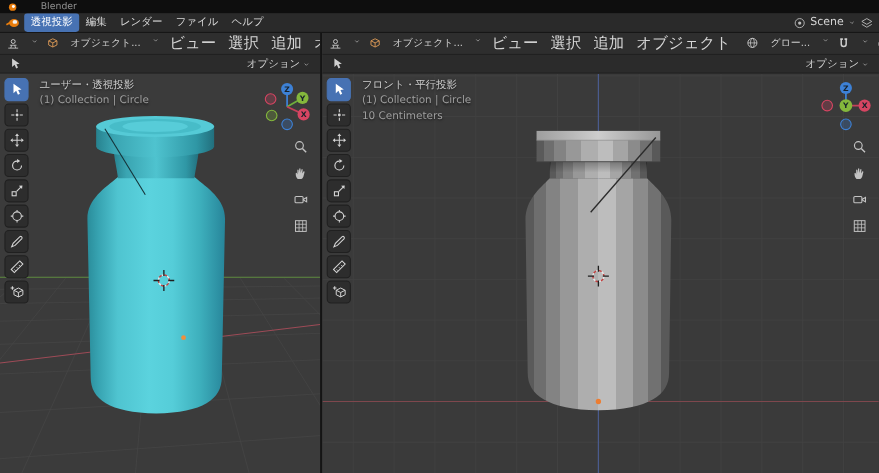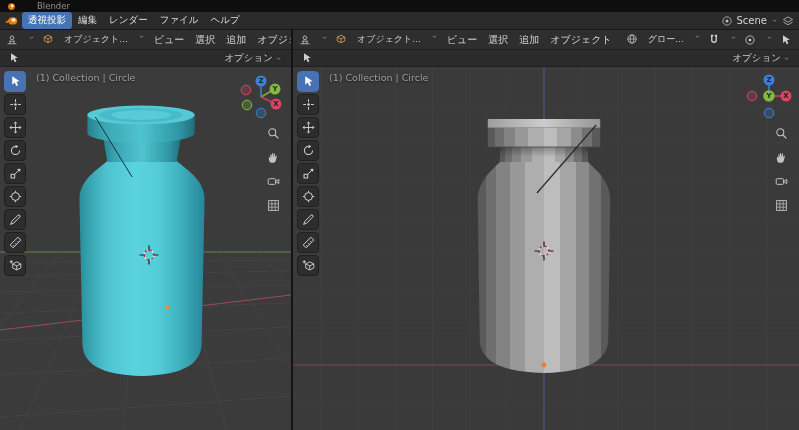--- a/index.html
+++ b/index.html
@@ -22,21 +22,21 @@
   .tab.active{background:#3f3f3f;color:#efefef;border-radius:5px 5px 0 0}
   .menubar-right{margin-left:auto;display:flex;align-items:center;gap:4px;flex-shrink:0;padding-left:6px}
   .scene-widget{display:flex;align-items:center;gap:3px;font-size:10px;color:#d5d5d5}
   
   .workspace{display:flex;height:400px}
   .viewport{display:flex;flex-direction:column;overflow:hidden;background:#3b3b3b}
   .vp-left{width:293px;border-right:2px solid #141414;flex-shrink:0}
   .vp-right{flex:1}
   .vp-header{height:20px;background:#2e2e2e;border-bottom:1px solid #202020;display:flex;align-items:center;padding:0 3px;gap:1px;overflow:hidden;flex-shrink:0;white-space:nowrap}
   .hbtn{display:inline-flex;align-items:flex-start;gap:10px;padding:2px 3px;border-radius:3px;flex-shrink:0;color:#cfcfcf;font-size:9px}
-  .vp-menu{padding:14px 5px;font-size:10px;color:#d6d6d6;flex-shrink:0}
+  .vp-menu{padding:14px 5px;font-size:14px;color:#d6d6d6;flex-shrink:0}
   .spacer{flex:1;min-width:4px}
   .shade-btn{width:15px;height:15px;display:inline-flex;align-items:center;justify-content:center;border-radius:2px;flex-shrink:0}
   .vp-tools{height:17px;background:#2b2b2b;border-bottom:1px solid #202020;display:flex;align-items:center;padding:0 5px;flex-shrink:0}
   .options-btn{margin-left:auto;display:inline-flex;align-items:center;gap:2px;font-size:9.5px;color:#d0d0d0;padding:1px 4px;border-radius:3px}
   .vp-canvas{flex:1;position:relative;overflow:hidden}
   .vp-left .vp-canvas{background:#3b3b3b}
   .vp-right .vp-canvas{background:#3a3a3a}
   svg.scene{position:absolute;inset:0;width:100%;height:100%;display:block}
   .overlay-info{position:absolute;top:4px;left:36px;font-size:9.5px;line-height:14px;color:#9f9f9f;text-shadow:0 1px 2px rgba(0,0,0,.6);pointer-events:none}
   .overlay-info .vname{color:#cfcfcf}
@@ -286,20 +286,21 @@
           <path d="M96,50 L133,110" stroke="#153339" stroke-width="1" fill="none"></path>
         </g>
         <circle cx="168" cy="240" r="2.2" fill="#ef8f3c"></circle>
         <g>
           <circle cx="150" cy="188" r="5" fill="none" stroke="#e8e8e8" stroke-width="1.3" stroke-dasharray="2.6 2.6"></circle>
           <circle cx="150" cy="188" r="5" fill="none" stroke="#c63f3f" stroke-width="1.3" stroke-dasharray="2.6 2.6" stroke-dashoffset="2.6"></circle>
           <path d="M150,178.5 V184 M150,192 V197.5 M140.5,188 H146 M154,188 H159.5" stroke="#1f1f1f" stroke-width="1.2"></path>
         </g>
       </svg>
       <div class="overlay-info">
+        <div class="vname">ユーザー・透視投影</div>
         <div>(1) Collection | Circle</div>
       </div>
       <div class="toolbar">
         <div class="tool-btn active">
             <svg class="icon-14">
               <use href="#i-arrow"></use>
             </svg>
           </div>
         <div class="tool-btn">
             <svg class="icon-14">
@@ -544,21 +545,23 @@
           <path d="M302,58 L243,126" stroke="#2b2b2b" stroke-width="1.2" fill="none"></path>
         </g>
         <circle cx="250" cy="298" r="2.4" fill="#ed7d31"></circle>
         <g>
           <circle cx="250" cy="184" r="5" fill="none" stroke="#e8e8e8" stroke-width="1.3" stroke-dasharray="2.6 2.6"></circle>
           <circle cx="250" cy="184" r="5" fill="none" stroke="#c63f3f" stroke-width="1.3" stroke-dasharray="2.6 2.6" stroke-dashoffset="2.6"></circle>
           <path d="M250,174.5 V180 M250,188 V193.5 M240.5,184 H246 M254,184 H259.5" stroke="#1f1f1f" stroke-width="1.2"></path>
         </g>
       </svg>
       <div class="overlay-info">
+        <div class="vname">フロント・平行投影</div>
         <div>(1) Collection | Circle</div>
+        <div>10 Centimeters</div>
       </div>
       <div class="toolbar">
         <div class="tool-btn active">
             <svg class="icon-14">
               <use href="#i-arrow"></use>
             </svg>
           </div>
         <div class="tool-btn">
             <svg class="icon-14">
               <use href="#i-cursorTool"></use>

